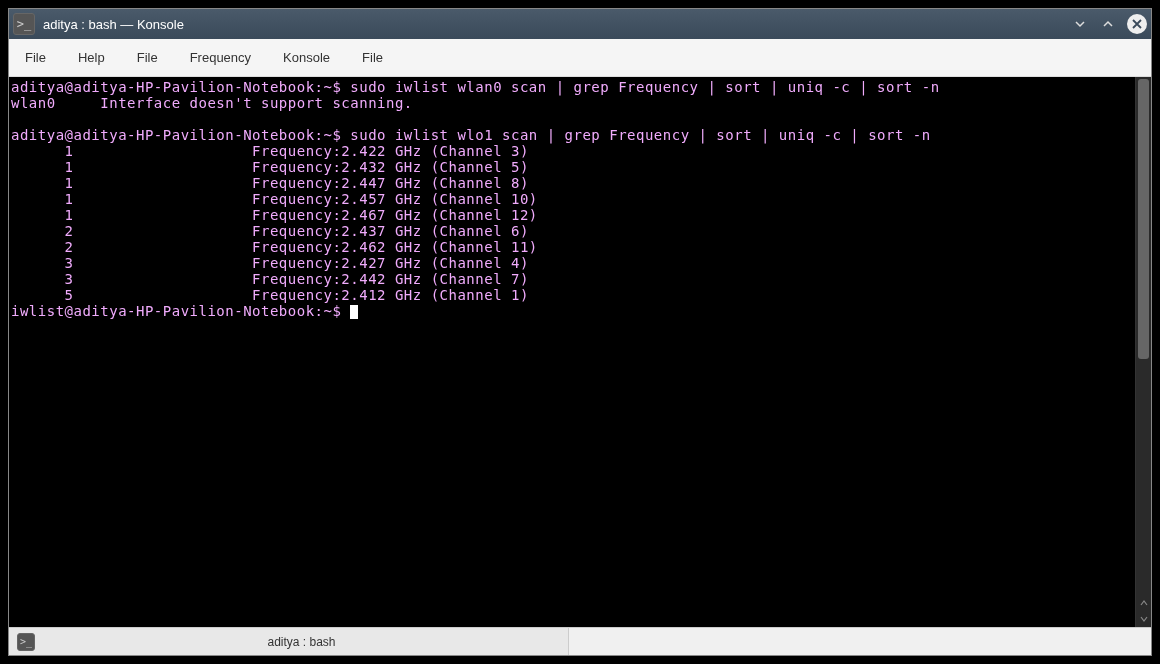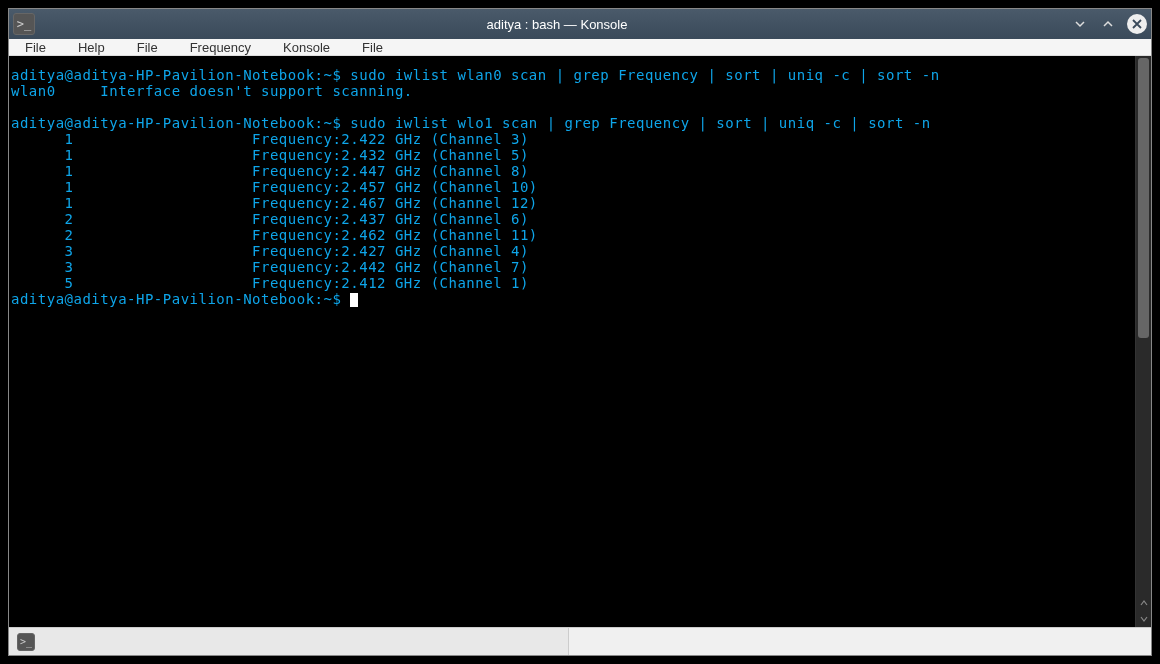--- a/index.html
+++ b/index.html
@@ -40,21 +40,20 @@
       align-items: center;
       justify-content: center;
       margin-right: 8px;
       font-family: monospace;
       font-size: 12px;
       color: #ccc;
       border: 1px solid #666;
     }
     .titlebar-title {
       flex: 1;
-      text-align: center;
     }
     .titlebar-controls {
       display: flex;
       gap: 10px;
       align-items: center;
     }
     .titlebar-btn {
       width: 18px;
       height: 18px;
       display: flex;
@@ -65,46 +64,46 @@
     }
     .titlebar-btn.close {
       width: 20px;
       height: 20px;
       border-radius: 50%;
       background: #eee;
       color: #3a4a5a;
     }
     .menubar {
       background: #f5f5f5;
-      height: 17px;
+      height: 38px;
       display: flex;
       align-items: center;
       padding: 0 12px;
       gap: 24px;
       border-bottom: 1px solid #ddd;
       font-size: 13px;
       color: #333;
     }
     .menu-item {
       cursor: pointer;
       padding: 2px 4px;
     }
     .terminal-area {
       flex: 1;
       background: #000;
       display: flex;
       overflow: hidden;
     }
     .terminal {
       flex: 1;
-      padding: 11px 2px;
+      padding: 2px 2px;
       font-family: "DejaVu Sans Mono", "Liberation Mono", monospace;
       font-size: 14px;
       line-height: 16px;
-      color: #0ea5e9;
+      color: #f0abfc;
       white-space: pre;
       overflow: hidden;
       letter-spacing: 0.5px;
     }
     .scrollbar {
       width: 16px;
       background: #2a2a2a;
       position: relative;
       border-left: 1px solid #333;
     }
@@ -218,34 +217,35 @@
       1                    Frequency:2.422 GHz (Channel 3)
       1                    Frequency:2.432 GHz (Channel 5)
       1                    Frequency:2.447 GHz (Channel 8)
       1                    Frequency:2.457 GHz (Channel 10)
       1                    Frequency:2.467 GHz (Channel 12)
       2                    Frequency:2.437 GHz (Channel 6)
       2                    Frequency:2.462 GHz (Channel 11)
       3                    Frequency:2.427 GHz (Channel 4)
       3                    Frequency:2.442 GHz (Channel 7)
       5                    Frequency:2.412 GHz (Channel 1)
-<span>aditya@aditya-HP-Pavilion-Notebook:~$ </span><span class="cursor-block"></span></div>
+<span>iwlist@aditya-HP-Pavilion-Notebook:~$ </span><span class="cursor-block"></span></div>
     <div class="scrollbar">
       <div class="scrollbar-thumb"></div>
       <div class="scrollbar-arrow up">
         <svg width="10" height="10" viewBox="0 0 10 10">
             <path d="M2 7 L5 3 L8 7" stroke="#888" stroke-width="1.2" fill="none"></path>
           </svg>
       </div>
       <div class="scrollbar-arrow down">
         <svg width="10" height="10" viewBox="0 0 10 10">
             <path d="M2 3 L5 7 L8 3" stroke="#888" stroke-width="1.2" fill="none"></path>
           </svg>
       </div>
     </div>
   </div>
 
   <div class="tabbar">
     <div class="tab">
       <div class="tab-icon">&gt;_</div>
+      <span class="tab-label">aditya : bash</span>
     </div>
   </div>
 </div>
 
 </body></html>

